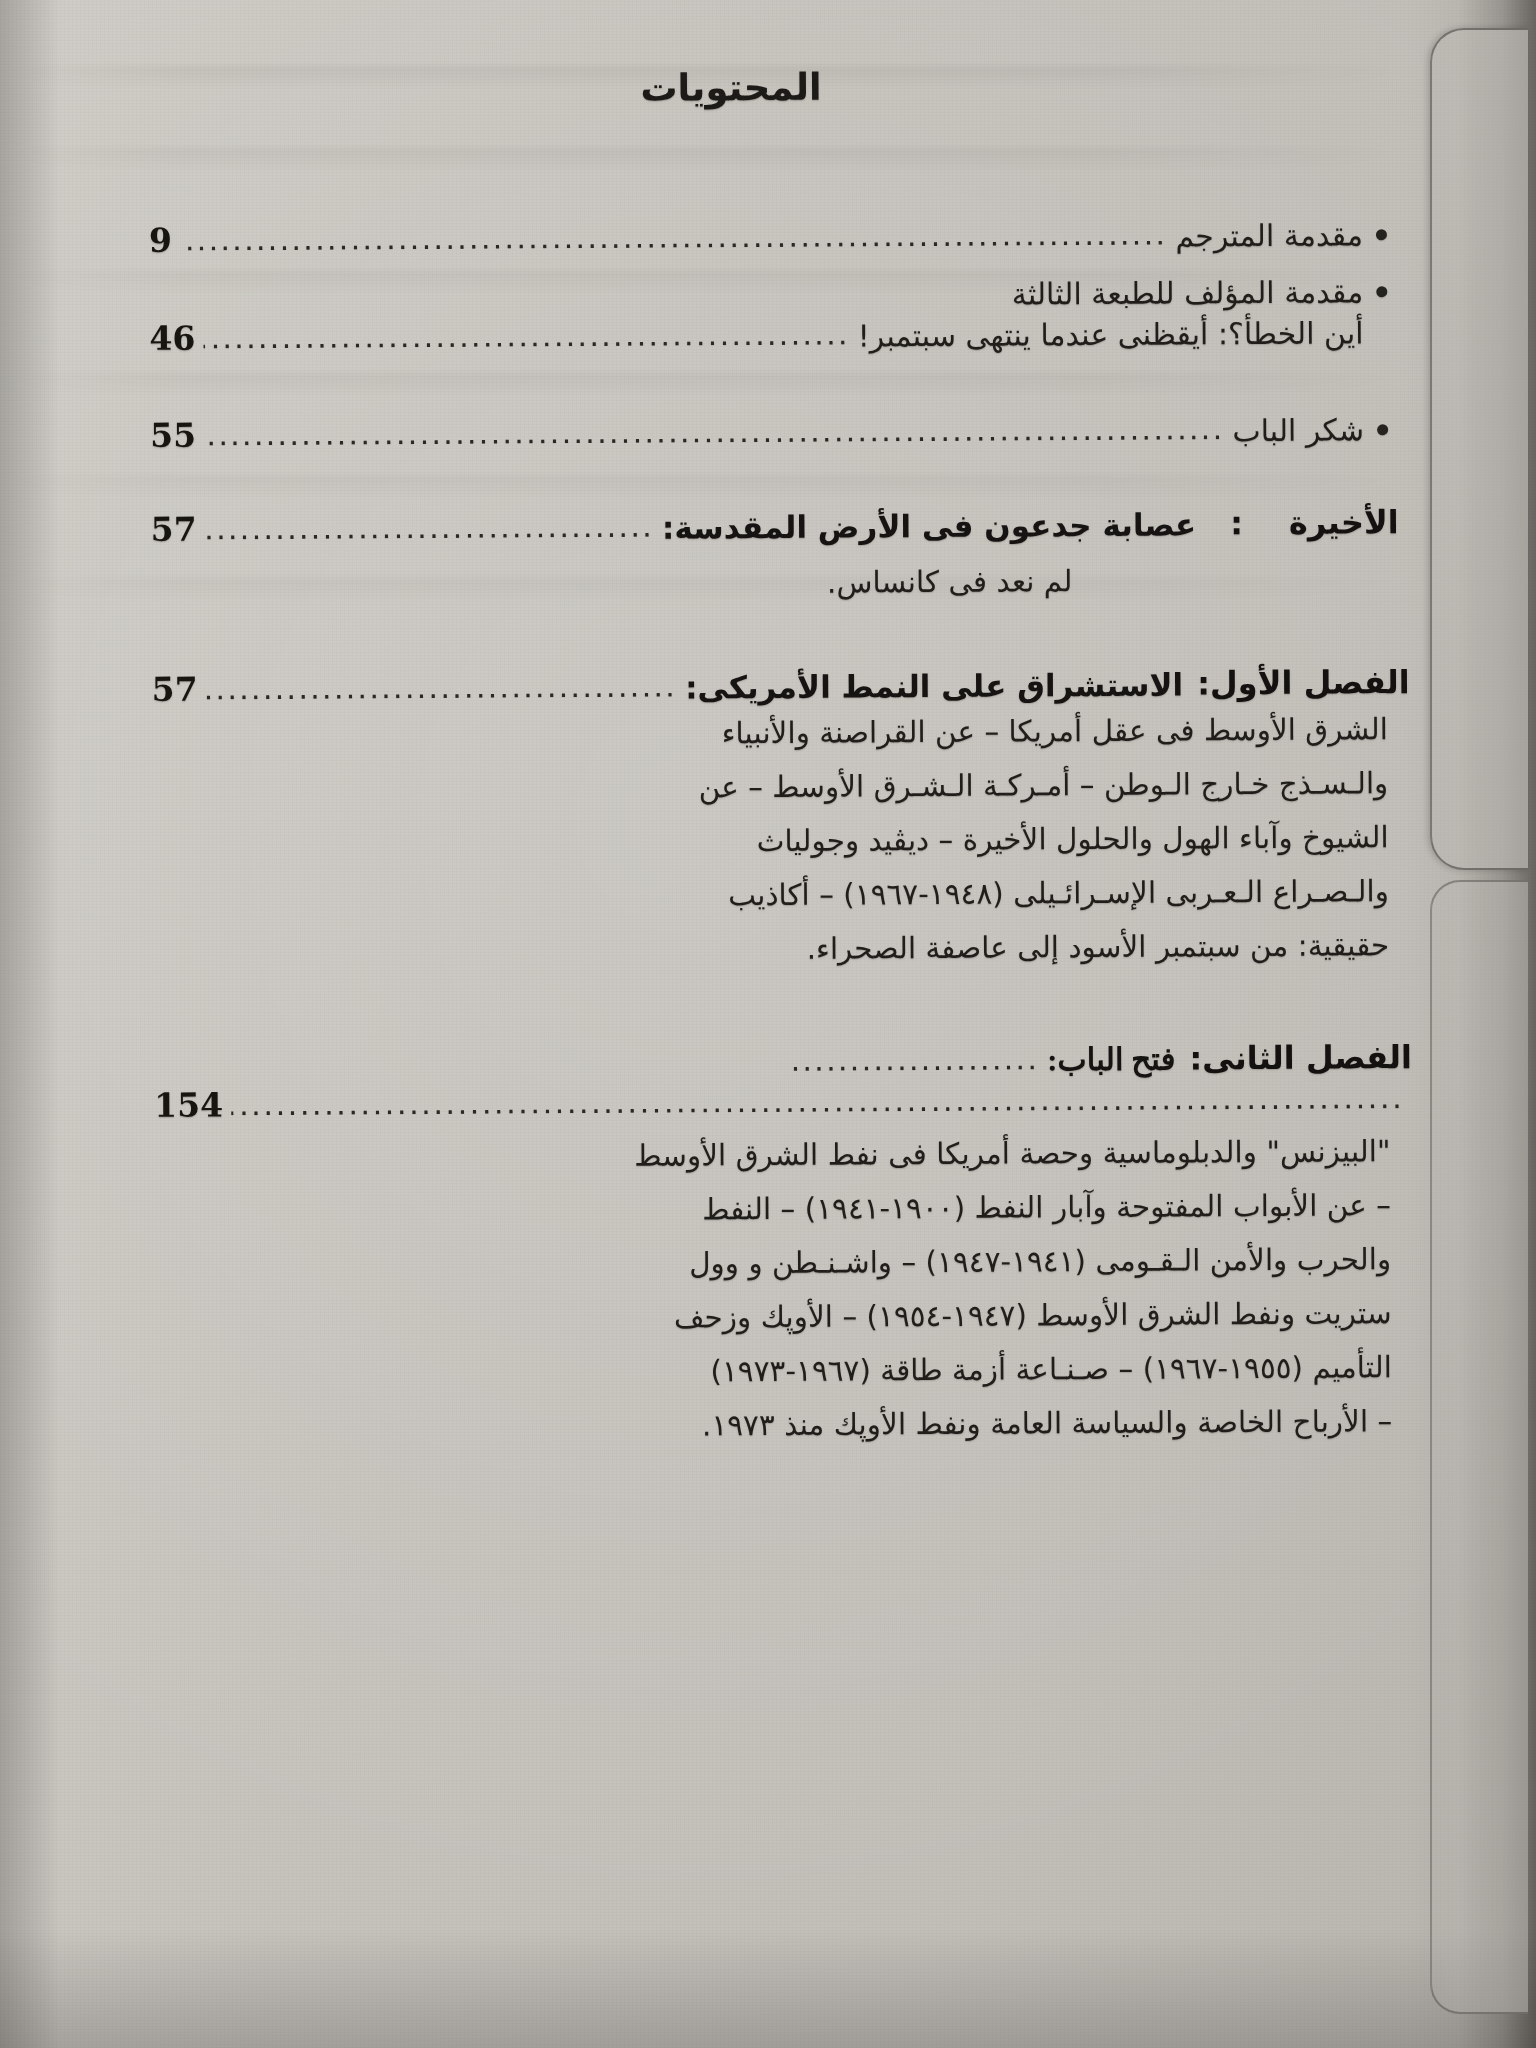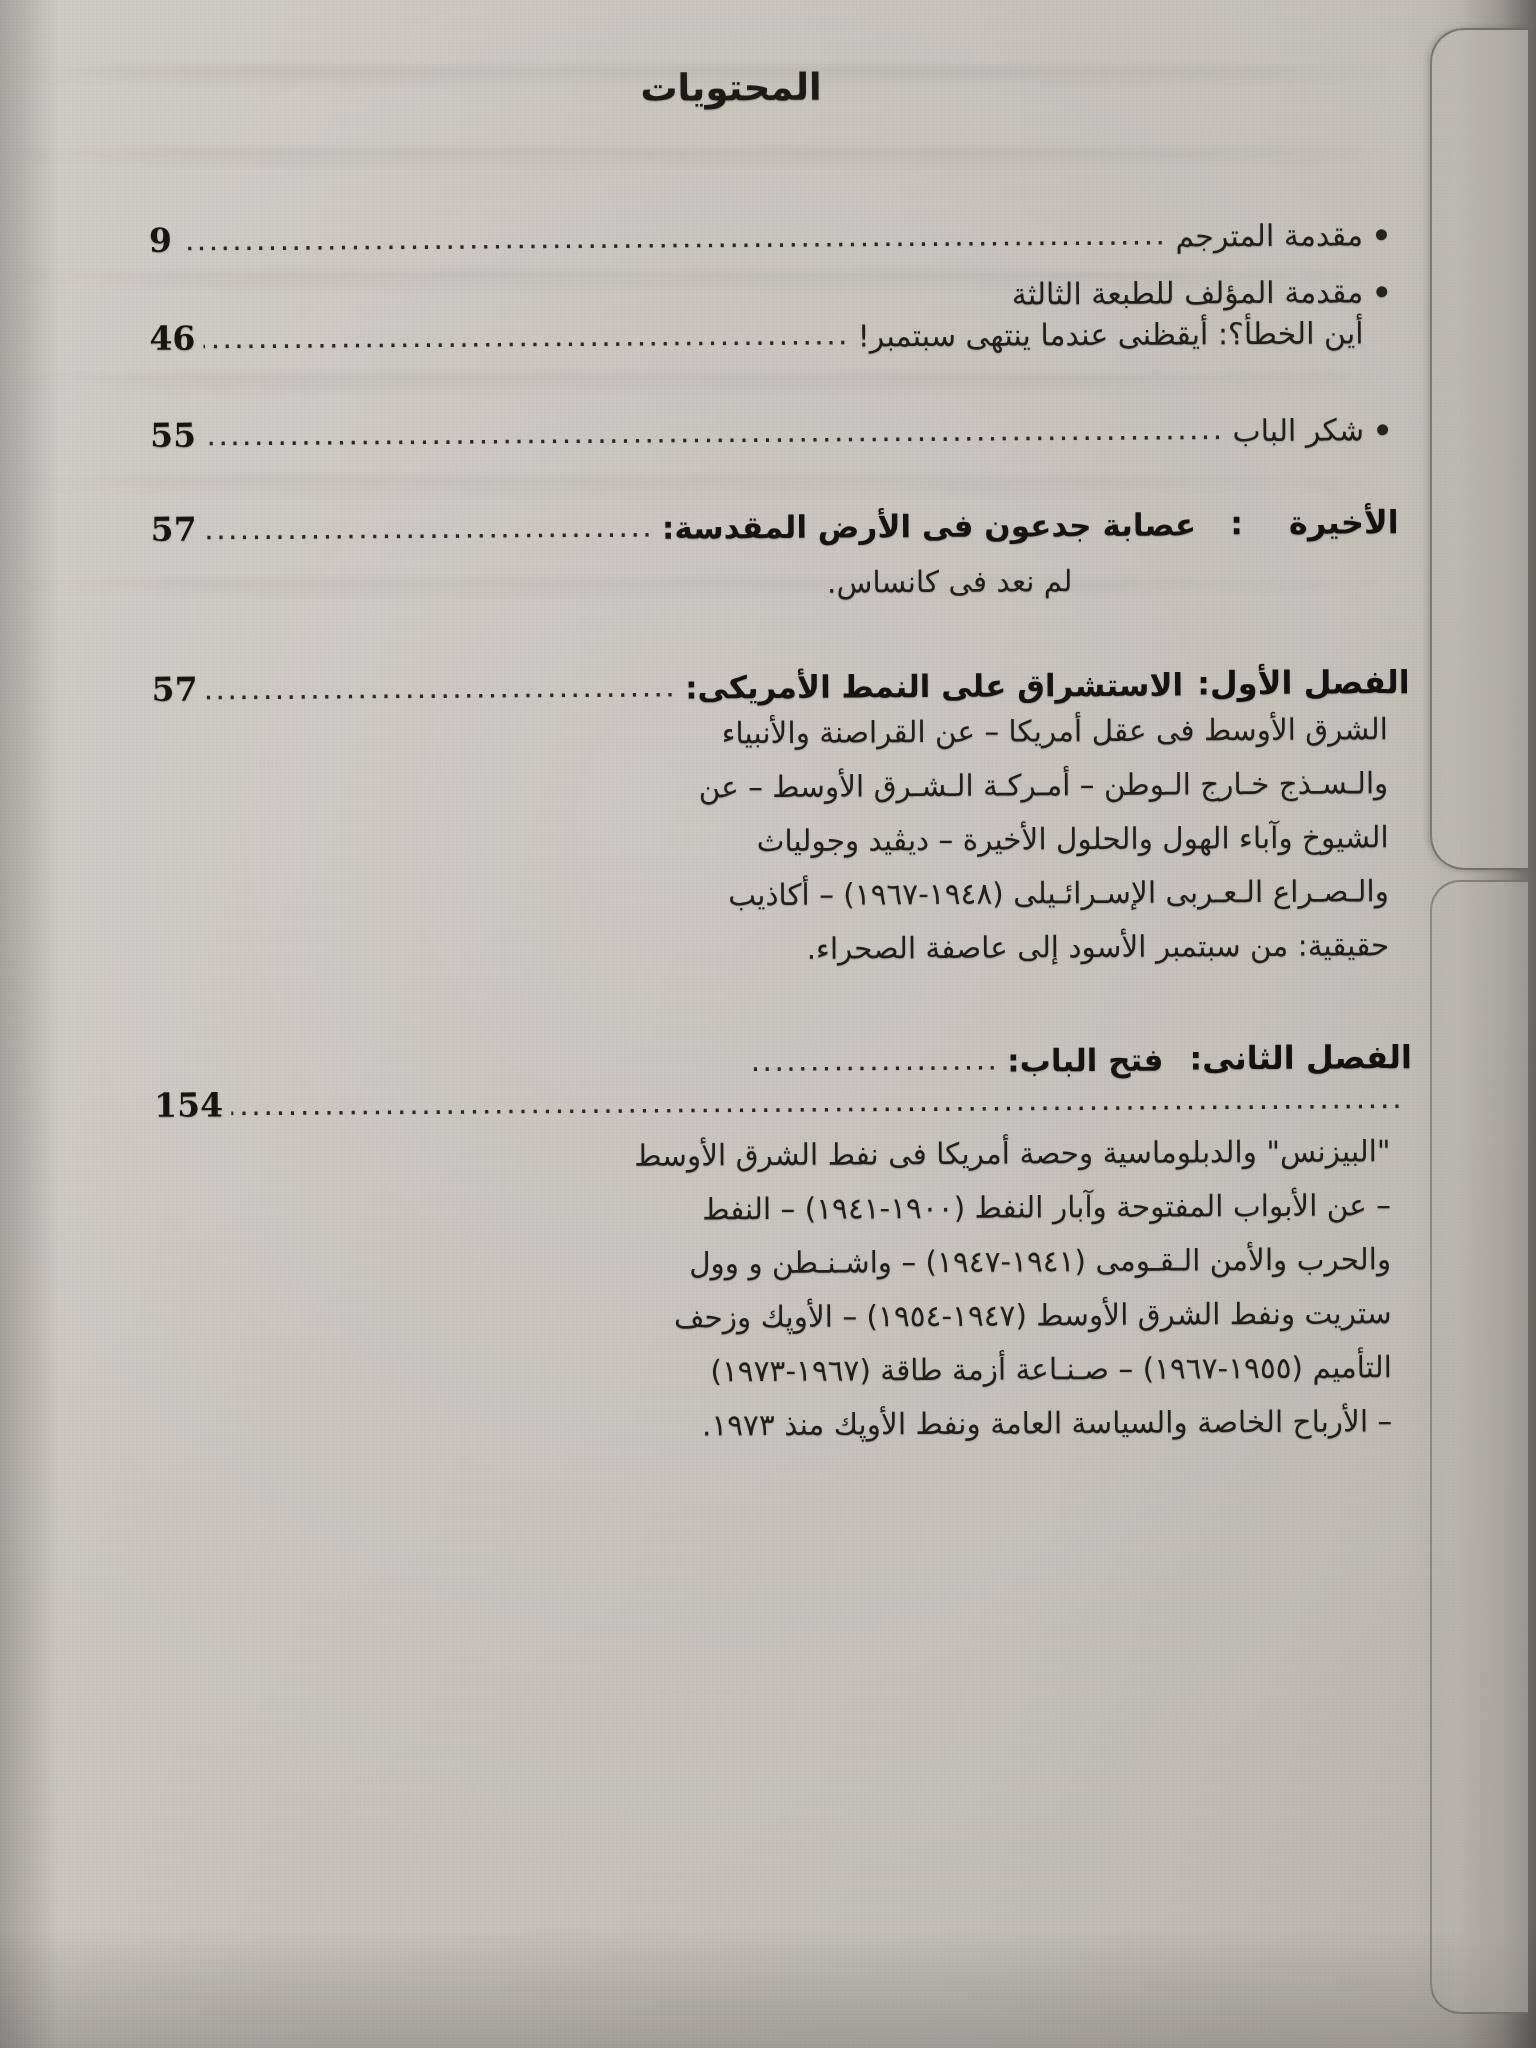--- a/index.html
+++ b/index.html
@@ -193,21 +193,21 @@
     <span class="lineblock">الشرق الأوسط فى عقل أمريكا  – عن القراصنة والأنبياء</span>
     <span class="lineblock">والـسـذج خـارج الـوطن  – أمـركـة الـشـرق الأوسط  – عن</span>
     <span class="lineblock">الشيوخ وآباء الهول والحلول الأخيرة  – ديڤيد وجولياث</span>
     <span class="lineblock">والـصـراع الـعـربى الإسـرائـيلى (١٩٤٨-١٩٦٧) – أكاذيب</span>
     <span class="lineblock">حقيقية: من سبتمبر الأسود إلى عاصفة الصحراء.</span>
   </div>
 
   <div class="row2" style="top:1042px; right:128px; left:150px;">
     <div class="l1">
       <span class="heading-label">الفصل الثانى:</span>
-      <span class="ent-title bold" style="margin-right:26px;">فتح الباب:</span>
+      <span class="ent-title bold" style="margin-right:14px;font-family:Liberation Serif, serif;">فتح الباب:</span>
       <span class="leader" style="max-width:250px;">................................................................................................................................................................</span>
     </div>
     <div class="l2">
       <span class="leader" style="letter-spacing:2.6px;">................................................................................................................................................................</span>
       <span class="pageno">154</span>
     </div>
   </div>
   <div class="para" style="top:1128px; right:150px; width:990px;">
     <span class="lineblock">"البيزنس" والدبلوماسية وحصة أمريكا فى نفط الشرق الأوسط</span>
     <span class="lineblock">– عن الأبواب المفتوحة وآبار النفط (١٩٠٠-١٩٤١) – النفط</span>

